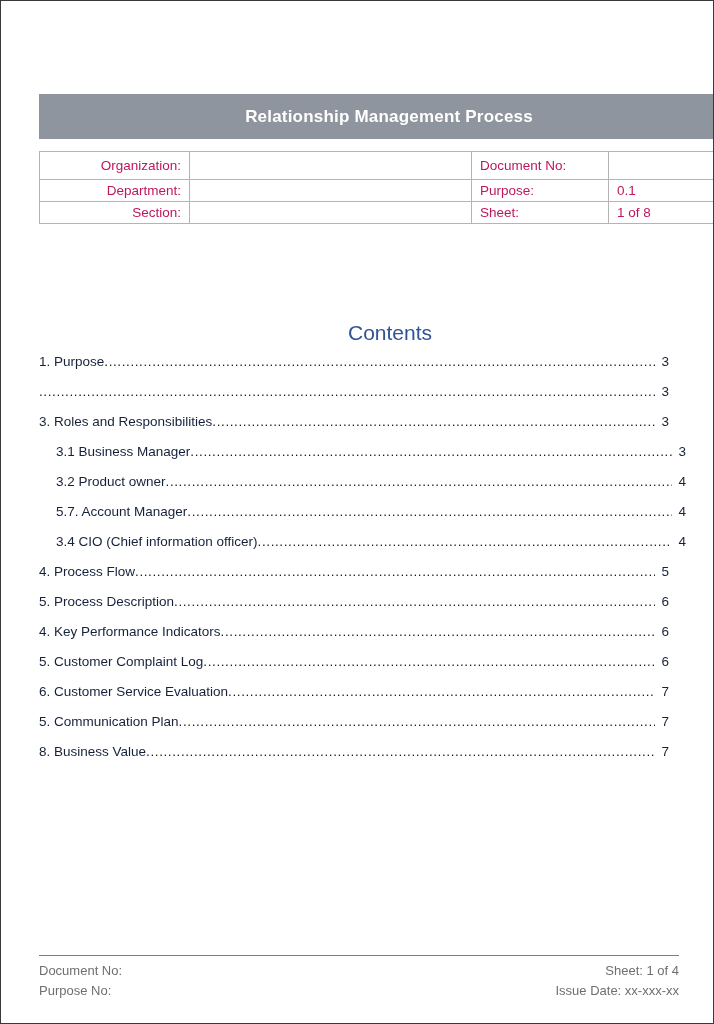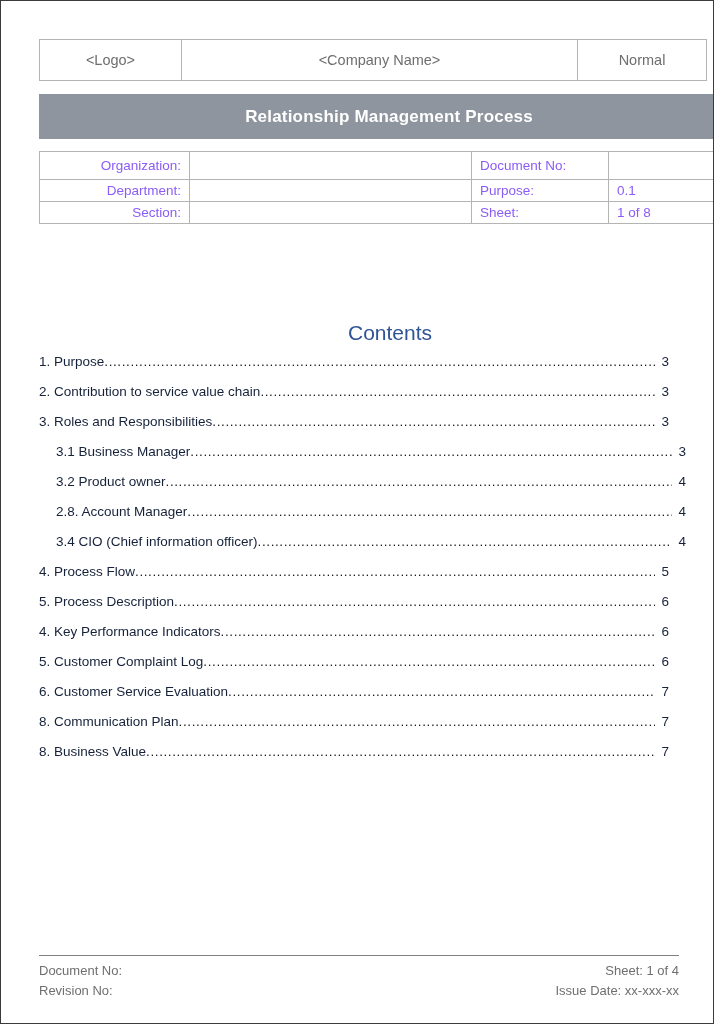--- a/index.html
+++ b/index.html
@@ -70,21 +70,21 @@
     position: absolute;
     left: 38px;
     top: 150px;
     width: 640px;
     border-collapse: collapse;
     table-layout: fixed;
   }
   .info-table td {
     border: 1px solid #b4b4b4;
     font-size: 13.5px;
-    color: #8b5cf6;
+    color: #be185d;
     padding: 0 8px;
     font-family: "Liberation Sans", sans-serif;
   }
   .info-table tr.row-tall td { height: 27px; }
   .info-table tr.row-short td { height: 21px; margin-top: 31px; }
   .info-table td.lbl {
     text-align: right;
     width: 133px;
   }
   .info-table td.lbl2 {
@@ -172,29 +172,20 @@
     line-height: 20px;
   }
   .footer-left { text-align: left; }
   .footer-right { text-align: right; }
 </style>
 </head>
 <body>
 
 <div class="page">
 
-  <table class="header-table">
-    <tbody>
-      <tr>
-        <td class="col-logo">&lt;Logo&gt;</td>
-        <td class="col-company">&lt;Company Name&gt;</td>
-        <td class="col-normal">Normal</td>
-      </tr>
-    </tbody>
-  </table>
 
   <div class="title-banner">
     <span class="title-text">Relationship Management Process</span>
   </div>
 
   <table class="info-table">
     <tbody>
       <tr class="row-tall">
         <td class="lbl">Organization:</td>
         <td class="blank"></td>
@@ -218,41 +209,40 @@
 
   <div class="contents-heading">Contents</div>
 
   <div class="toc">
       <div class="toc-entry">
         <span class="toc-label">1. Purpose</span>
         <span class="leader">....................................................................................................................................................................................................................................................................</span>
         <span class="toc-page">3</span>
       </div>
       <div class="toc-entry">
-        <span class="toc-label">2. Contribution to service value chain</span>
         <span class="leader">....................................................................................................................................................................................................................................................................</span>
         <span class="toc-page">3</span>
       </div>
       <div class="toc-entry">
         <span class="toc-label">3. Roles and Responsibilities</span>
         <span class="leader">....................................................................................................................................................................................................................................................................</span>
         <span class="toc-page">3</span>
       </div>
       <div class="toc-entry level2">
         <span class="toc-label">3.1 Business Manager</span>
         <span class="leader">....................................................................................................................................................................................................................................................................</span>
         <span class="toc-page">3</span>
       </div>
       <div class="toc-entry level2">
         <span class="toc-label">3.2 Product owner</span>
         <span class="leader">....................................................................................................................................................................................................................................................................</span>
         <span class="toc-page">4</span>
       </div>
       <div class="toc-entry level2">
-        <span class="toc-label">2.8. Account Manager</span>
+        <span class="toc-label">5.7. Account Manager</span>
         <span class="leader">....................................................................................................................................................................................................................................................................</span>
         <span class="toc-page">4</span>
       </div>
       <div class="toc-entry level2">
         <span class="toc-label">3.4 CIO (Chief information officer)</span>
         <span class="leader">....................................................................................................................................................................................................................................................................</span>
         <span class="toc-page">4</span>
       </div>
       <div class="toc-entry">
         <span class="toc-label">4. Process Flow</span>
@@ -273,36 +263,36 @@
         <span class="toc-label">5. Customer Complaint Log</span>
         <span class="leader">....................................................................................................................................................................................................................................................................</span>
         <span class="toc-page">6</span>
       </div>
       <div class="toc-entry">
         <span class="toc-label">6. Customer Service Evaluation</span>
         <span class="leader">....................................................................................................................................................................................................................................................................</span>
         <span class="toc-page">7</span>
       </div>
       <div class="toc-entry">
-        <span class="toc-label">8. Communication Plan</span>
+        <span class="toc-label">5. Communication Plan</span>
         <span class="leader">....................................................................................................................................................................................................................................................................</span>
         <span class="toc-page">7</span>
       </div>
       <div class="toc-entry">
         <span class="toc-label">8. Business Value</span>
         <span class="leader">....................................................................................................................................................................................................................................................................</span>
         <span class="toc-page">7</span>
       </div>
     </div>
 
   <div class="footer-rule"></div>
   <div class="footer">
     <div class="footer-row">
       <span class="footer-left">Document No:</span>
       <span class="footer-right">Sheet: 1 of 4</span>
     </div>
     <div class="footer-row">
-      <span class="footer-left">Revision No:</span>
+      <span class="footer-left">Purpose No:</span>
       <span class="footer-right">Issue Date: xx-xxx-xx</span>
     </div>
   </div>
 
 </div>
 
 </body></html>

